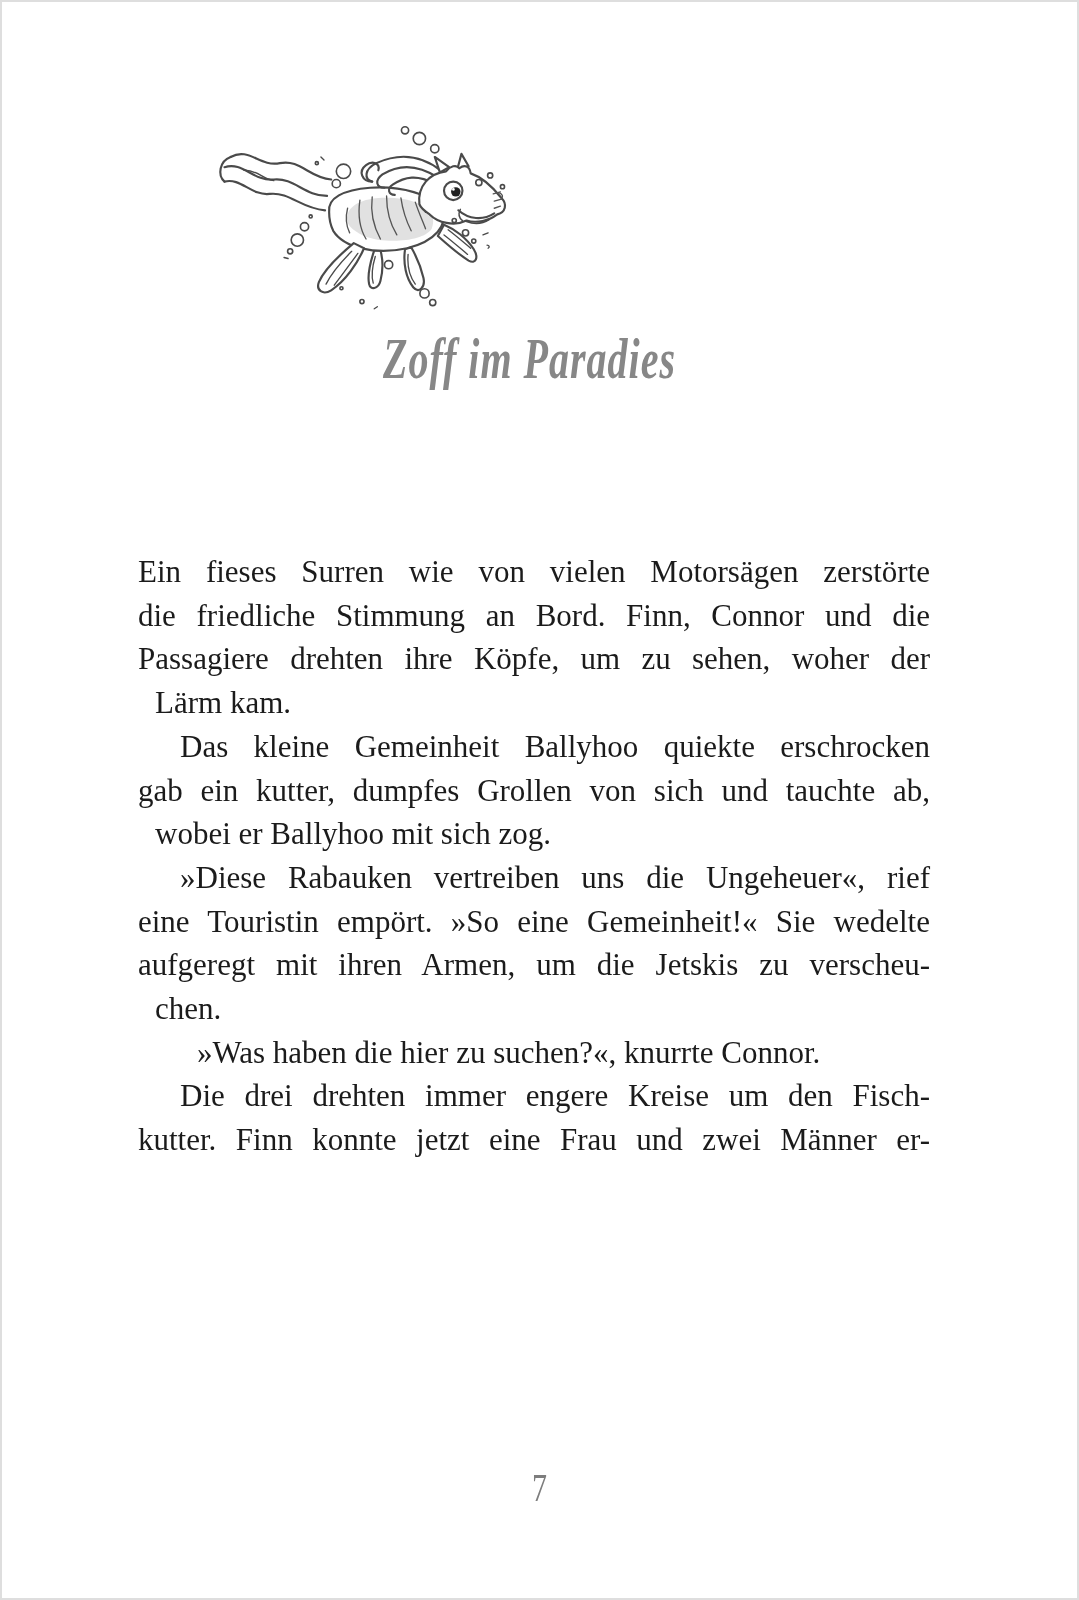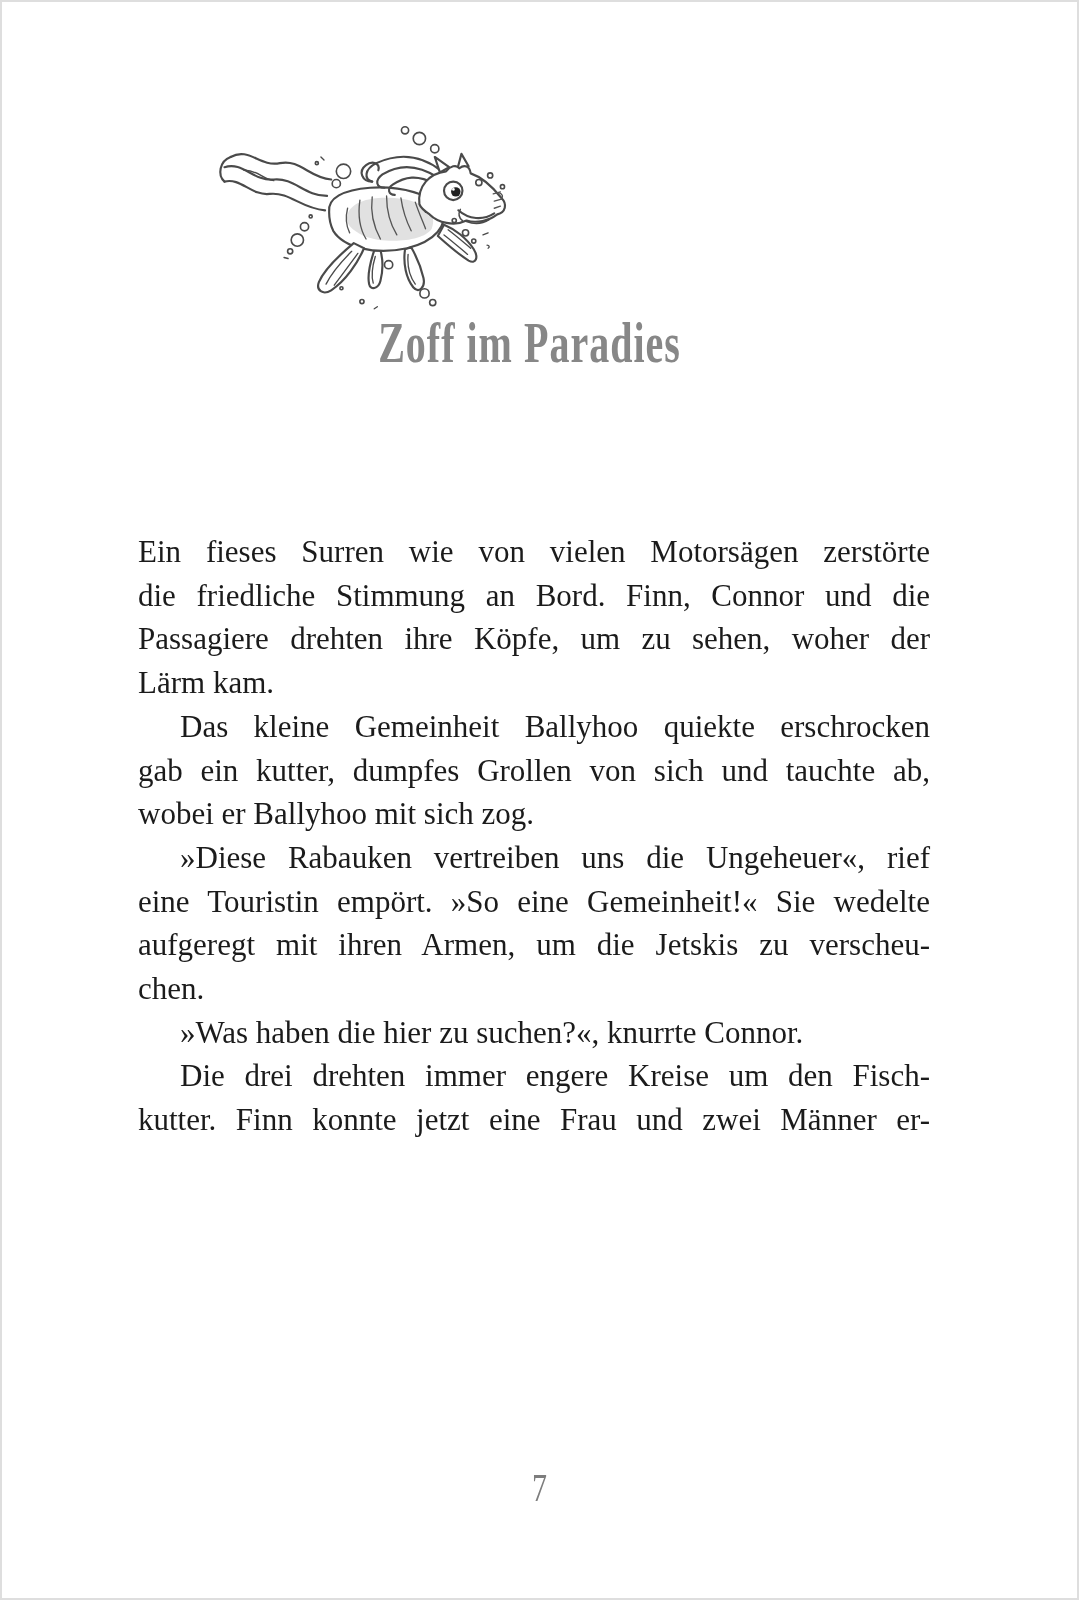--- a/index.html
+++ b/index.html
@@ -17,49 +17,49 @@
   }
   
   .illustration {
     position: absolute;
     left: 210px; top: 118px;
     width: 308px; height: 200px;
   }
   
   .title-wrap {
     position: absolute;
-    left: 0; top: 288px;
+    left: 0; top: 304px;
     width: 1059px; height: 88px;
-    display: flex; align-items: flex-end; justify-content: center;
+    display: flex; align-items: flex-end; justify-content: center; font-style: italic;
   }
   .chapter-title {
     display: inline-block;
     font-family: "Liberation Serif", serif;
     font-weight: bold;
     font-size: 40px;
     letter-spacing: 1px;
     color: #878787;
     transform: scaleY(1.42);
     transform-origin: 50% 100%;
     white-space: nowrap;
   }
   
   .text-block {
     position: absolute;
-    left: 138px; top: 530px;
+    left: 138px; top: 550px;
     width: 792px;
     color: #1b1b1b;
   }
   .line {
     font-size: 31px;
     line-height: 43.7px;
     white-space: normal;
   }
   .line.just { text-align: justify; text-align-last: justify; }
-  .line.left { text-align: left; text-align-last: left; }
+  .line.left { text-align: left; text-align-last: left; margin-left: 17px; }
   .line.indent { text-indent: 42px; }
   
   .pagenum-wrap {
     position: absolute;
     left: 0; top: 1452px;
     width: 1079px; height: 58px;
     display: flex; align-items: flex-end; justify-content: center;
   }
   .page-number {
     display: inline-block;

